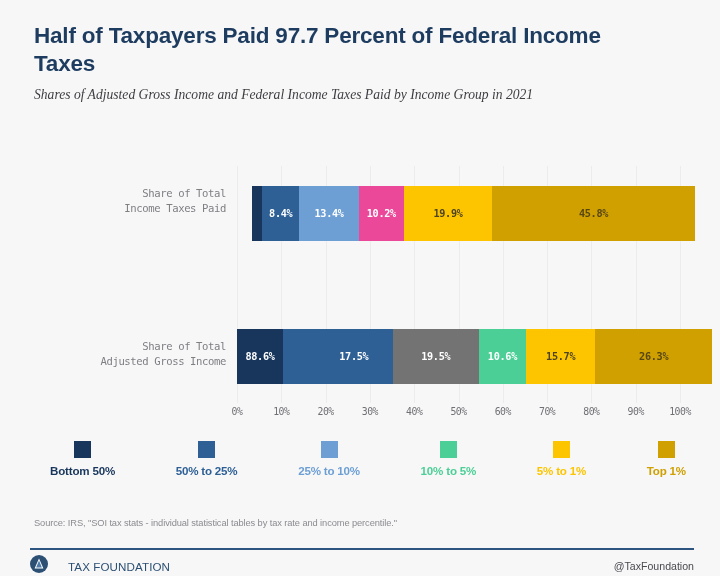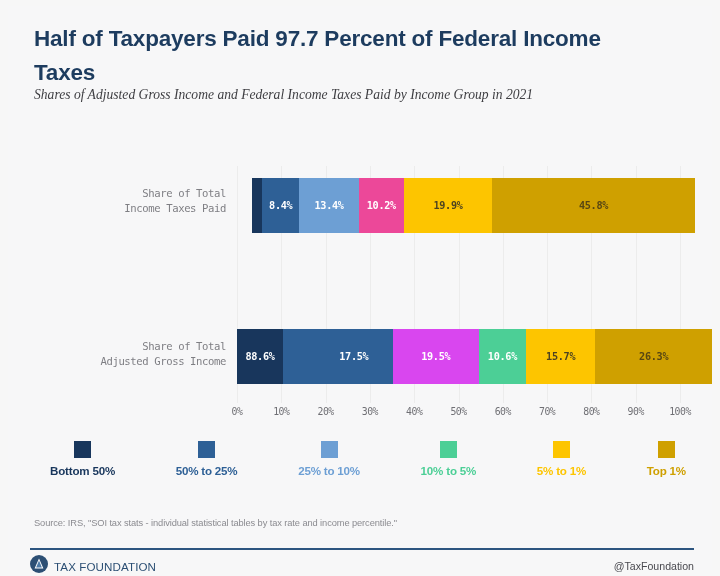--- a/index.html
+++ b/index.html
@@ -29,21 +29,21 @@
   }
 
   
   .title {
     position: absolute;
     left: 26px;
     top: 16px;
     width: 620px;
     font-size: 22.5px;
     font-weight: bold;
-    line-height: 34px;
+    line-height: 28px;
     color: #1d3c5f;
     letter-spacing: -0.2px;
   }
   .subtitle {
     position: absolute;
     left: 26px;
     top: 80px;
     width: 648px;
     font-family: "Liberation Serif", serif;
     font-style: italic;
@@ -68,21 +68,21 @@
     background: #ececec;
   }
 
   .bar-row {
     position: absolute;
     left: 0;
     width: 100%;
     display: flex;
     height: 55px;
   }
-  .bar-row.row0 { top: 12px; padding-left: 15px; }
+  .bar-row.row0 { top: 20px; padding-left: 15px; }
   .bar-row.row1 { top: 163px; }
 
   .seg {
     height: 100%;
     display: flex;
     align-items: center;
     justify-content: center;
     font-size: 10.2px;
     font-weight: bold;
     font-family: "DejaVu Sans Mono", monospace;
@@ -180,21 +180,21 @@
     top: 548px;
     width: 664px;
     height: 24px;
     display: flex;
     align-items: center;
     justify-content: space-between;
   }
   .brand {
     display: flex;
     align-items: center;
-    gap: 6px;
+    gap: 20px;
   }
   .brand-name {
     font-size: 11.6px;
     color: #2c4f74;
     letter-spacing: 0.1px;
   }
   .handle {
     font-size: 10.6px;
     color: #4a4a50;
   }
@@ -247,21 +247,21 @@
             <span>45.8%</span>
           </div>
         </div>
         <div class="bar-row row1">
           <div class="seg" style="flex: 0 0 10.4%; background: rgb(24, 54, 92); color: rgb(255, 255, 255);">
             <span>88.6%</span>
           </div>
           <div class="seg" style="flex: 0 0 17.5%; background: rgb(46, 96, 150); color: rgb(255, 255, 255); padding-left: 32px;">
             <span>17.5%</span>
           </div>
-          <div class="seg" style="flex: 0 0 19.5%; background: #d946ef; color: rgb(255, 255, 255);">
+          <div class="seg" style="flex: 0 0 19.5%; background: #737373; color: rgb(255, 255, 255);">
             <span>19.5%</span>
           </div>
           <div class="seg" style="flex: 0 0 10.6%; background: rgb(76, 207, 150); color: rgb(255, 255, 255);">
             <span>10.6%</span>
           </div>
           <div class="seg" style="flex: 0 0 15.7%; background: rgb(253, 197, 0); color: rgb(77, 67, 32);">
             <span>15.7%</span>
           </div>
           <div class="seg" style="flex: 0 0 26.3%; background: rgb(207, 160, 0); color: rgb(87, 70, 18);">
             <span>26.3%</span>

